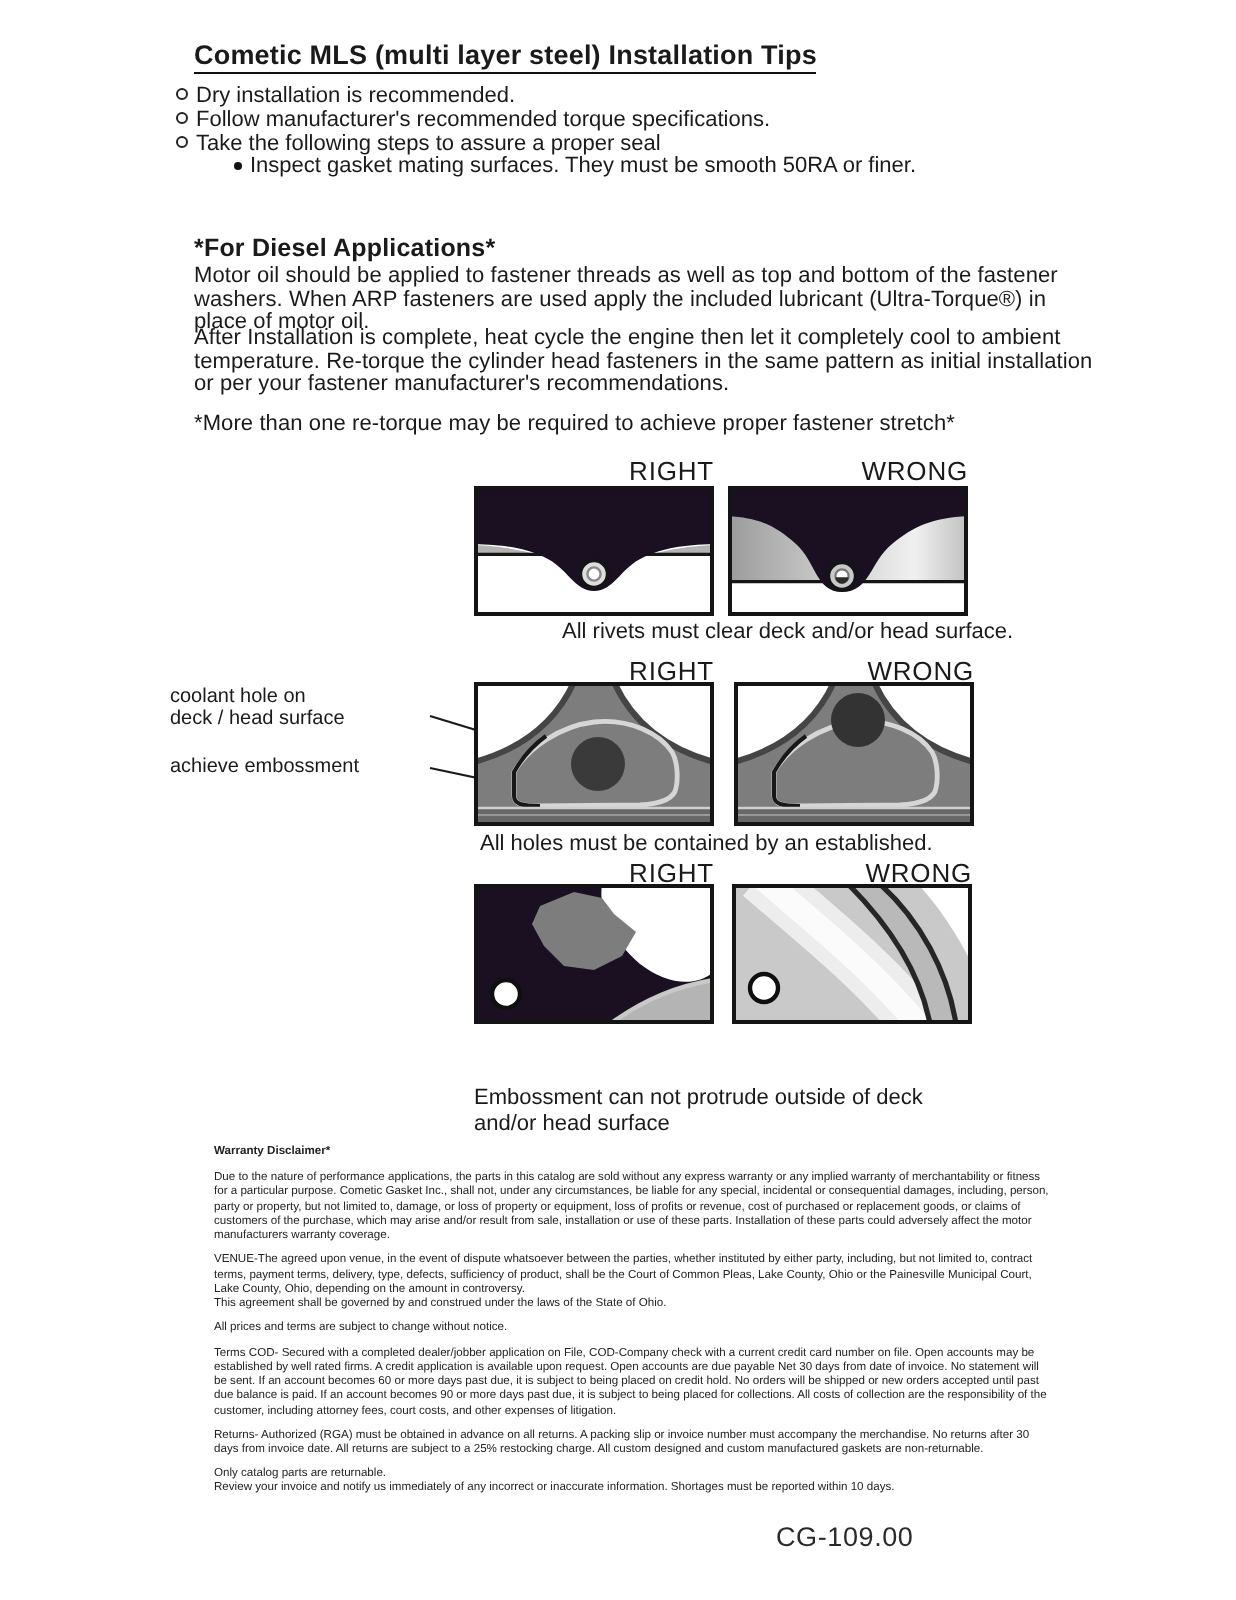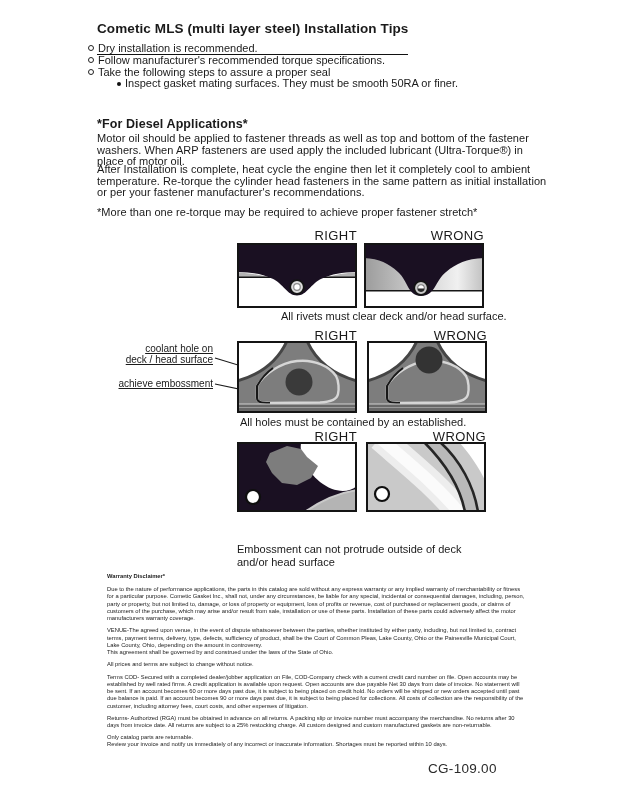--- a/index.html
+++ b/index.html
@@ -1,37 +1,37 @@
 <!DOCTYPE html>
 <html><head>
 <meta charset="utf-8">
 <style>
   html,body{margin:0;padding:0;background:#e9e9e9;}
   #page{position:relative;width:618px;height:800px;background:#ffffff;overflow:hidden;
         font-family:"Liberation Sans", sans-serif;color:#1a1a1a;}
   .abs{position:absolute;}
-  .title{font-size:13.5px;font-weight:bold;border-bottom:1.6px solid #111;padding-bottom:18px;
+  .title{font-size:13.5px;font-weight:bold;border-bottom:1.6px solid #111;padding-bottom:1px;
          letter-spacing:.1px;display:inline-block;}
   .tips{font-size:11px;line-height:11.8px;}
   .tip-row{white-space:nowrap;}
   .obullet{display:inline-block;width:4px;height:4px;border:1px solid #222;border-radius:50%;
            margin-right:4px;position:relative;top:-1px;}
   .fbullet{display:inline-block;width:4px;height:4px;background:#111;border-radius:50%;
            margin-right:4px;position:relative;top:-1px;}
   .sub{padding-left:29px;}
   .h2{font-size:12.5px;font-weight:bold;letter-spacing:.1px;}
   .para{font-size:11px;line-height:11.6px;letter-spacing:.05px;}
   .dlabel{font-size:13px;text-align:right;letter-spacing:.4px;}
   .caption{font-size:11px;line-height:12.5px;}
-  .calloutlbl{font-size:10px;line-height:11px;text-align:right;text-decoration:underline;}
+  .calloutlbl{font-size:10px;line-height:11px;}
   .warranty{font-size:5.8px;line-height:1.25;color:#222;}
   .warranty .whead{font-weight:bold;margin:0 0 6px 0;}
   .warranty p{margin:0 0 5px 0;}
   .warranty p.tight{margin:0;}
-  .pagenum{font-size:13.5px;letter-spacing:.3px;color:#2a2a2a;margin-left:40px;}
+  .pagenum{font-size:13.5px;letter-spacing:.3px;color:#2a2a2a;}
   svg{display:block;}
 </style>
 </head>
 <body>
 
 <div id="page">
 
   <div class="abs" style="left:97px;top:19px;">
     <span class="title">Cometic MLS (multi layer steel) Installation Tips</span>
   </div>

